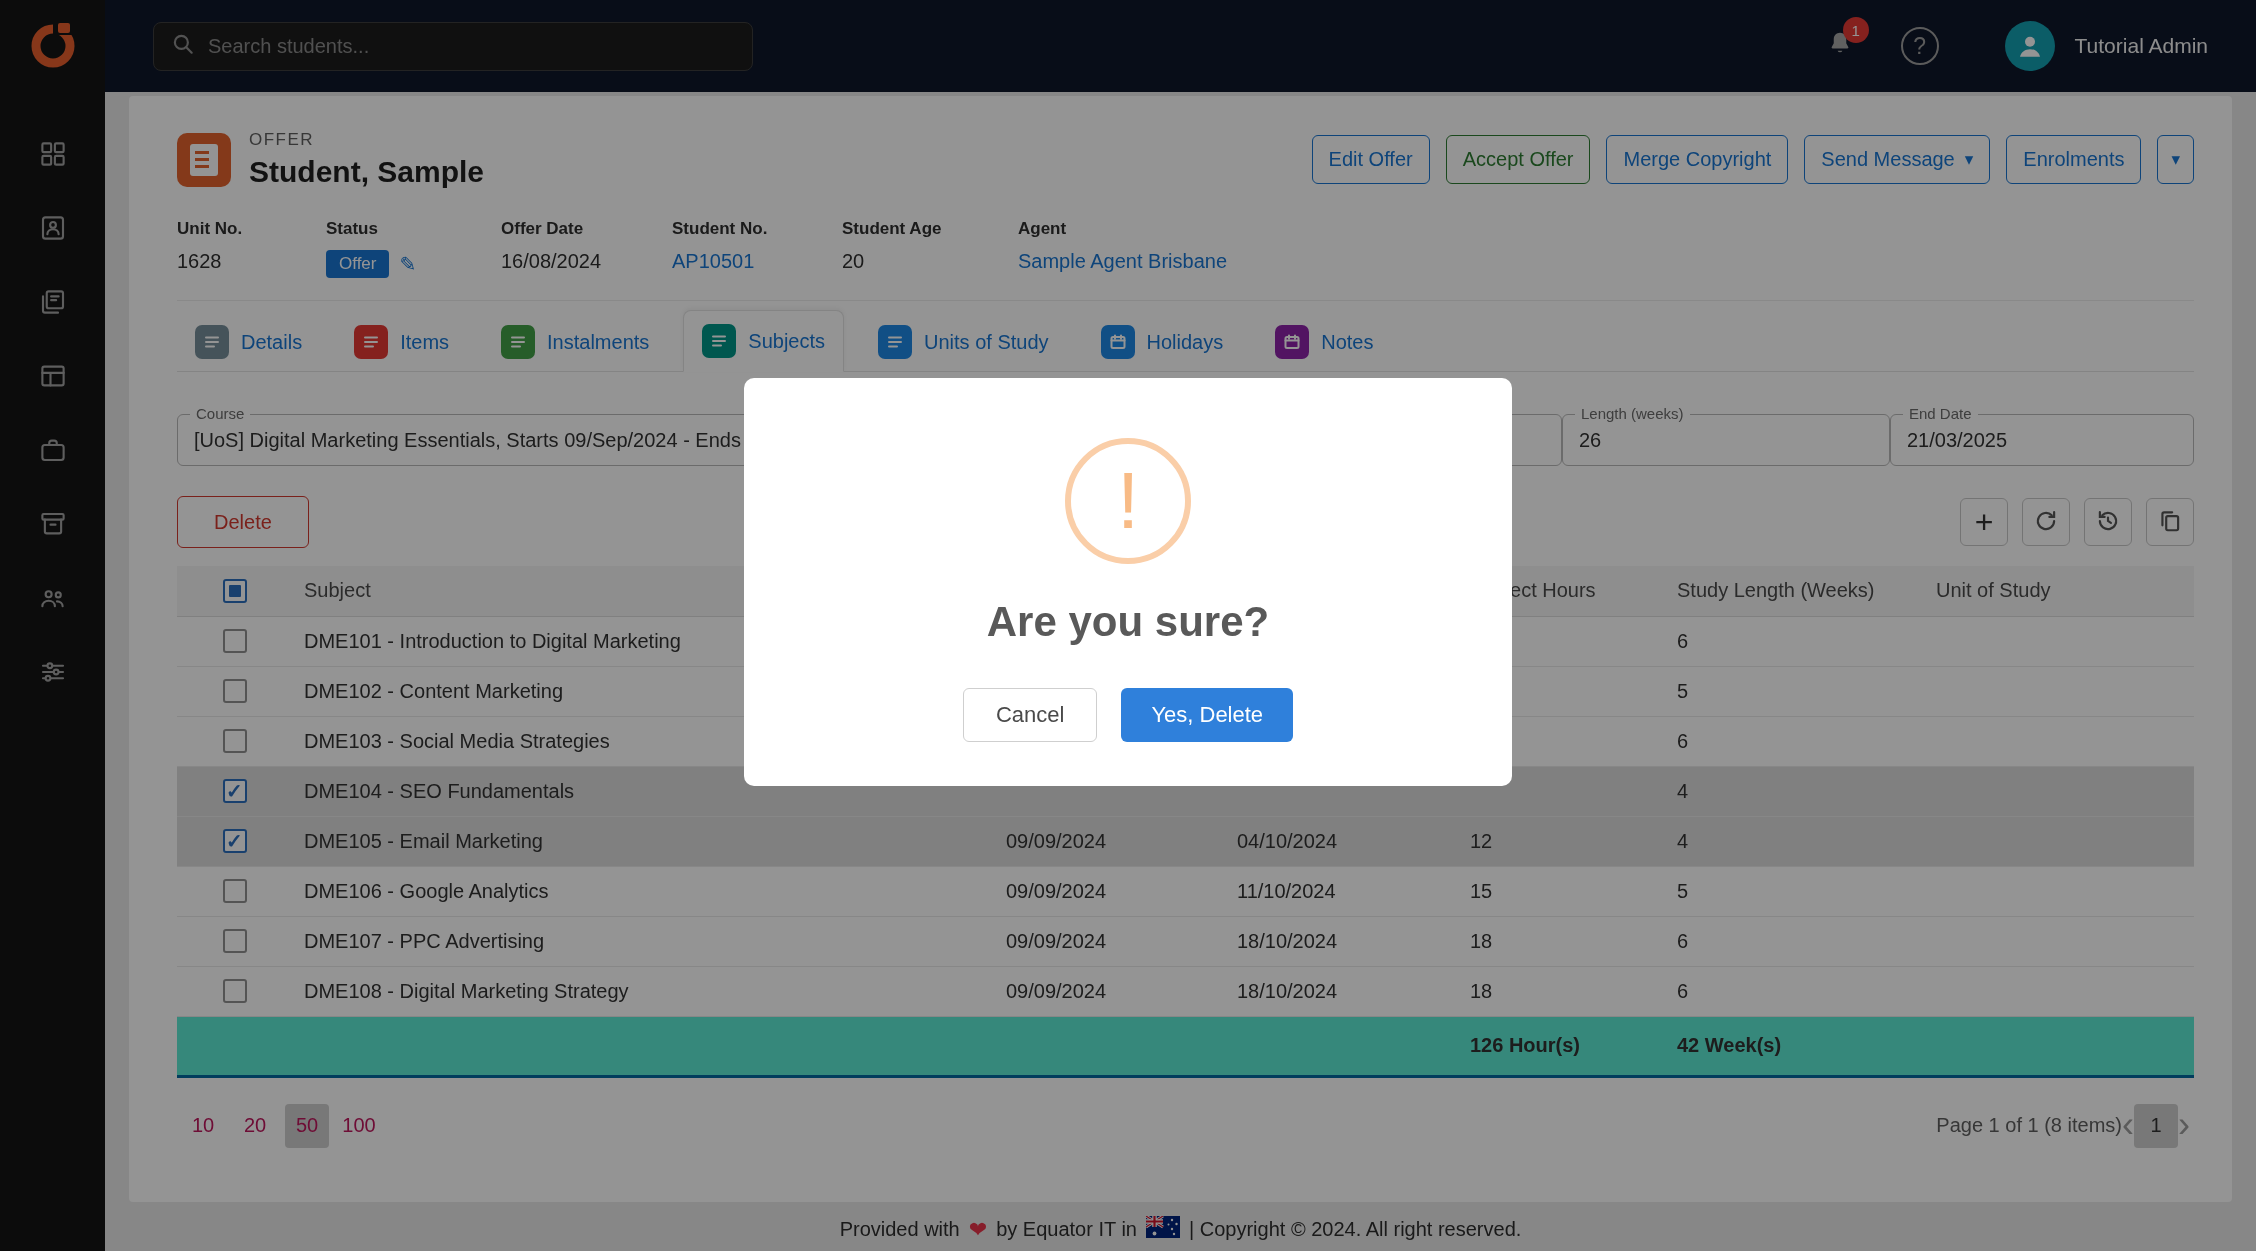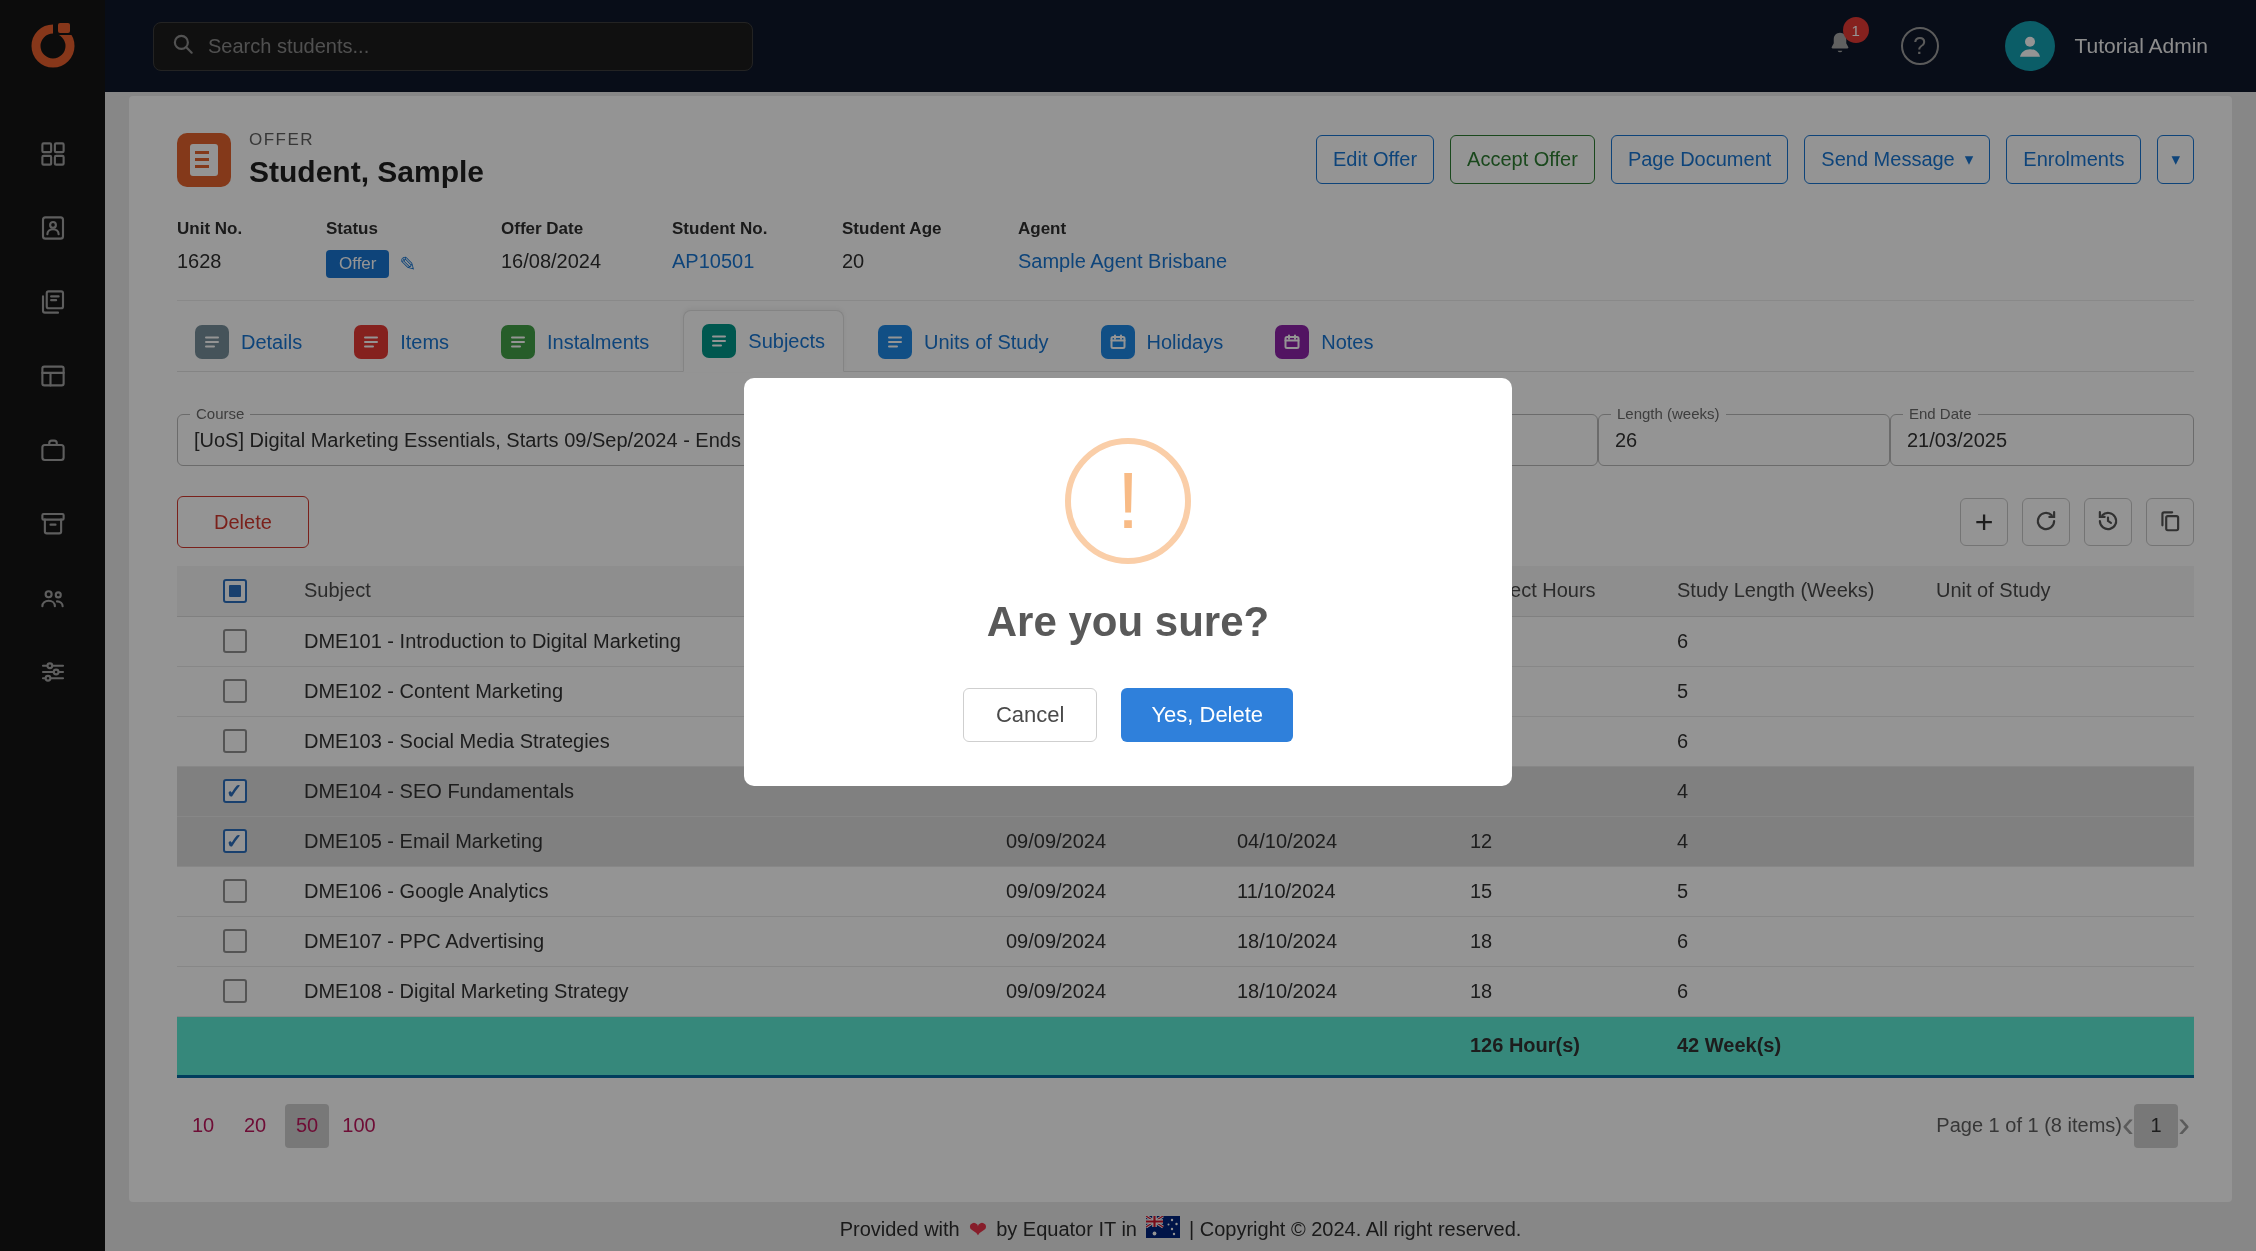--- a/index.html
+++ b/index.html
@@ -72,21 +72,21 @@
   .ti-subjects{background:#009688}.ti-units{background:#1e88e5}.ti-holidays{background:#1e88e5}
   .ti-notes{background:#8e24aa}
 
   .course-row { display:flex; margin-top:42px; }
   .field { position:relative; border:1px solid #b9b9b9; border-radius:6px; height:52px;
     display:flex; align-items:center; padding:0 16px; background:#fff; }
   .field-label { position:absolute; top:-10px; left:12px; background:#fff; padding:0 6px;
     font-size:15px; color:#6b6b6b; }
   .field-value { font-size:20px; color:#333; white-space:nowrap; overflow:hidden; }
   .f-course { flex:1; }
-  .f-length { width:292px; }
+  .f-length { width:328px; }
   .f-end { width:304px; }
 
   .actions-row { display:flex; align-items:center; margin-top:30px; }
   .btn-delete { border:1px solid #d3392f; color:#d3392f; background:#fff; height:52px;
     padding:0 36px; font-size:20px; border-radius:6px; cursor:pointer; }
   .grid-tools { margin-left:auto; display:flex; gap:14px; }
   .tool-btn { width:48px; height:48px; border:1px solid #c9c9c9; border-radius:6px; background:#fff;
     display:flex; align-items:center; justify-content:center; color:#444; cursor:pointer; }
   .tool-btn .plus { font-size:32px; line-height:1; color:#333; }
 
@@ -250,21 +250,21 @@
         <div class="offer-title">Student, Sample</div>
       </div>
       <div class="header-actions">
         <button class="btn-outline">
             <span>Edit Offer</span>
           </button>
         <button class="btn-outline btn-green">
             <span>Accept Offer</span>
           </button>
         <button class="btn-outline">
-            <span>Page Document</span>
+            <span>Merge Copyright</span>
           </button>
         <button class="btn-outline">
             <span>Send Message</span>
             <span class="caret">▾</span>
           </button>
         <button class="btn-outline">
             <span>Enrolments</span>
           </button>
         <button class="btn-outline btn-caret">
             <span class="caret">▾</span>

